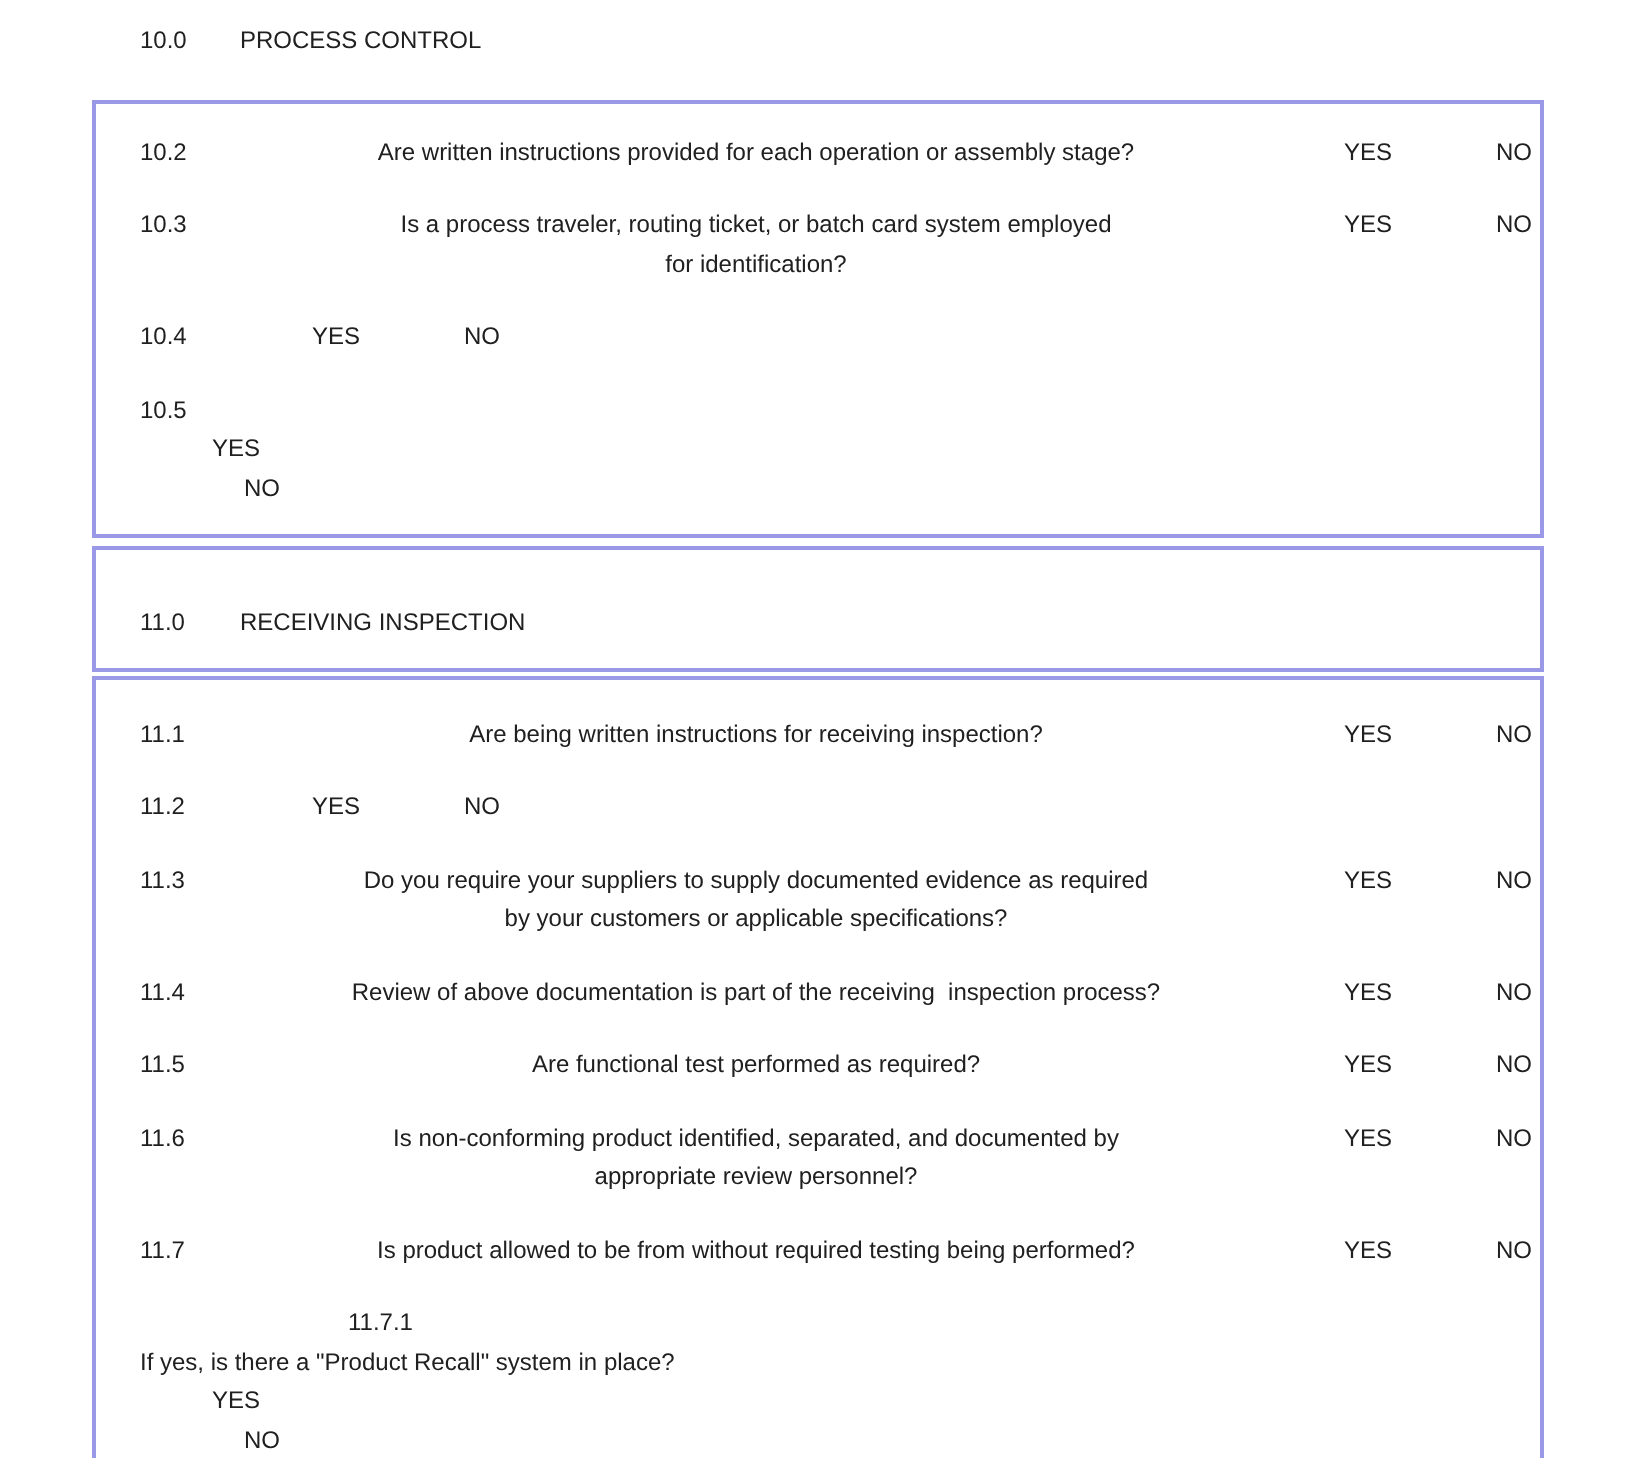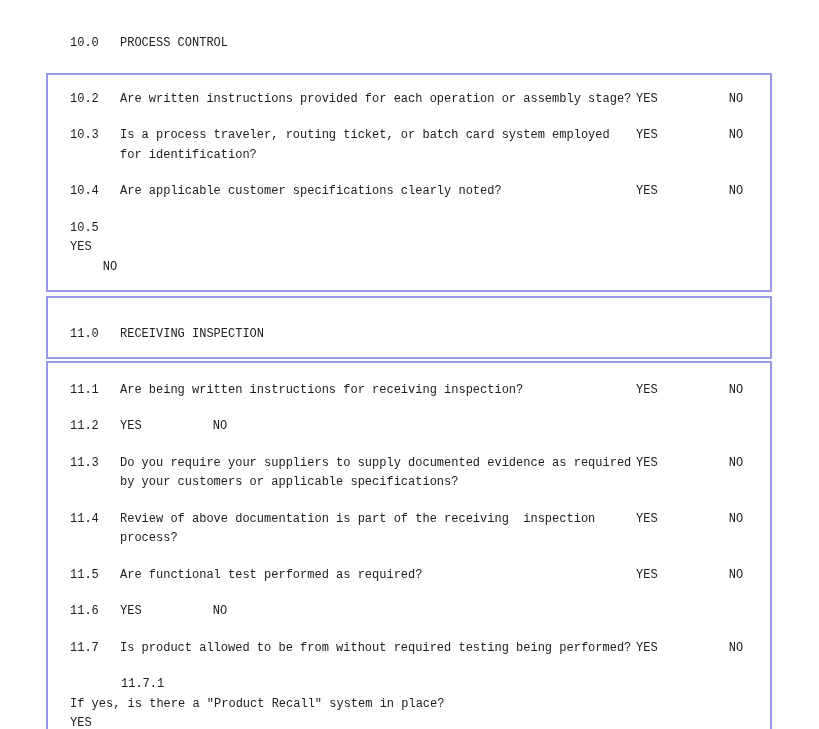--- a/index.html
+++ b/index.html
@@ -5,23 +5,23 @@
   html, body {
     margin: 0;
     padding: 0;
     background: #ffffff;
   }
   .page {
     position: relative;
     width: 819px;
     height: 729px;
     box-sizing: border-box;
-    padding-top: 34px;
+    padding-top: 11px;
     background: #ffffff;
-    font-family: Liberation Mono, monospace;
+    font-family: Liberation Sans, sans-serif;
     font-size: 12px;
     line-height: 19.5px;
     color: #202020;
     overflow: hidden;
   }
   
   .hrow {
     display: flex;
     align-items: flex-start;
   }
@@ -55,34 +55,35 @@
     display: flex;
     align-items: flex-start;
     padding-left: 22px;
     padding-right: 4px;
     margin-bottom: 17px;
   }
   .qrow:last-child { margin-bottom: 0; flex-direction: column; }
   .q {
     flex: 1;
     white-space: pre-wrap;
+    text-align: center;
   }
   .yes {
     width: 60px;
-    text-align: left;
+    text-align: right;
     flex-shrink: 0;
   }
   .no {
     width: 60px;
     margin-left: 10px;
-    text-align: center;
+    text-align: right;
     flex-shrink: 0;
   }
   .sub .num {
-    margin-left: 51px;
+    margin-left: 104px;
     width: 83px;
   }
 </style>
 </head>
 <body>
 
 <div class="page">
 
   <div class="hrow top">
     <span class="num">10.0</span>
@@ -98,21 +99,20 @@
     </div>
     <div class="qrow">
       <span class="num">10.3</span>
       <span class="q">Is a process traveler, routing ticket, or batch card system employed
 for identification?</span>
       <span class="yes">YES</span>
       <span class="no">NO</span>
     </div>
     <div class="qrow">
       <span class="num">10.4</span>
-      <span class="q">Are applicable customer specifications clearly noted?</span>
       <span class="yes">YES</span>
       <span class="no">NO</span>
     </div>
     <div class="qrow">
       <span class="num">10.5</span>
       <span class="yes">YES</span>
       <span class="no">NO</span>
     </div>
   </div>
 
@@ -149,20 +149,22 @@
       <span class="no">NO</span>
     </div>
     <div class="qrow">
       <span class="num">11.5</span>
       <span class="q">Are functional test performed as required?</span>
       <span class="yes">YES</span>
       <span class="no">NO</span>
     </div>
     <div class="qrow">
       <span class="num">11.6</span>
+      <span class="q">Is non-conforming product identified, separated, and documented by
+appropriate review personnel?</span>
       <span class="yes">YES</span>
       <span class="no">NO</span>
     </div>
     <div class="qrow">
       <span class="num">11.7</span>
       <span class="q">Is product allowed to be from without required testing being performed?</span>
       <span class="yes">YES</span>
       <span class="no">NO</span>
     </div>
     <div class="qrow sub">

